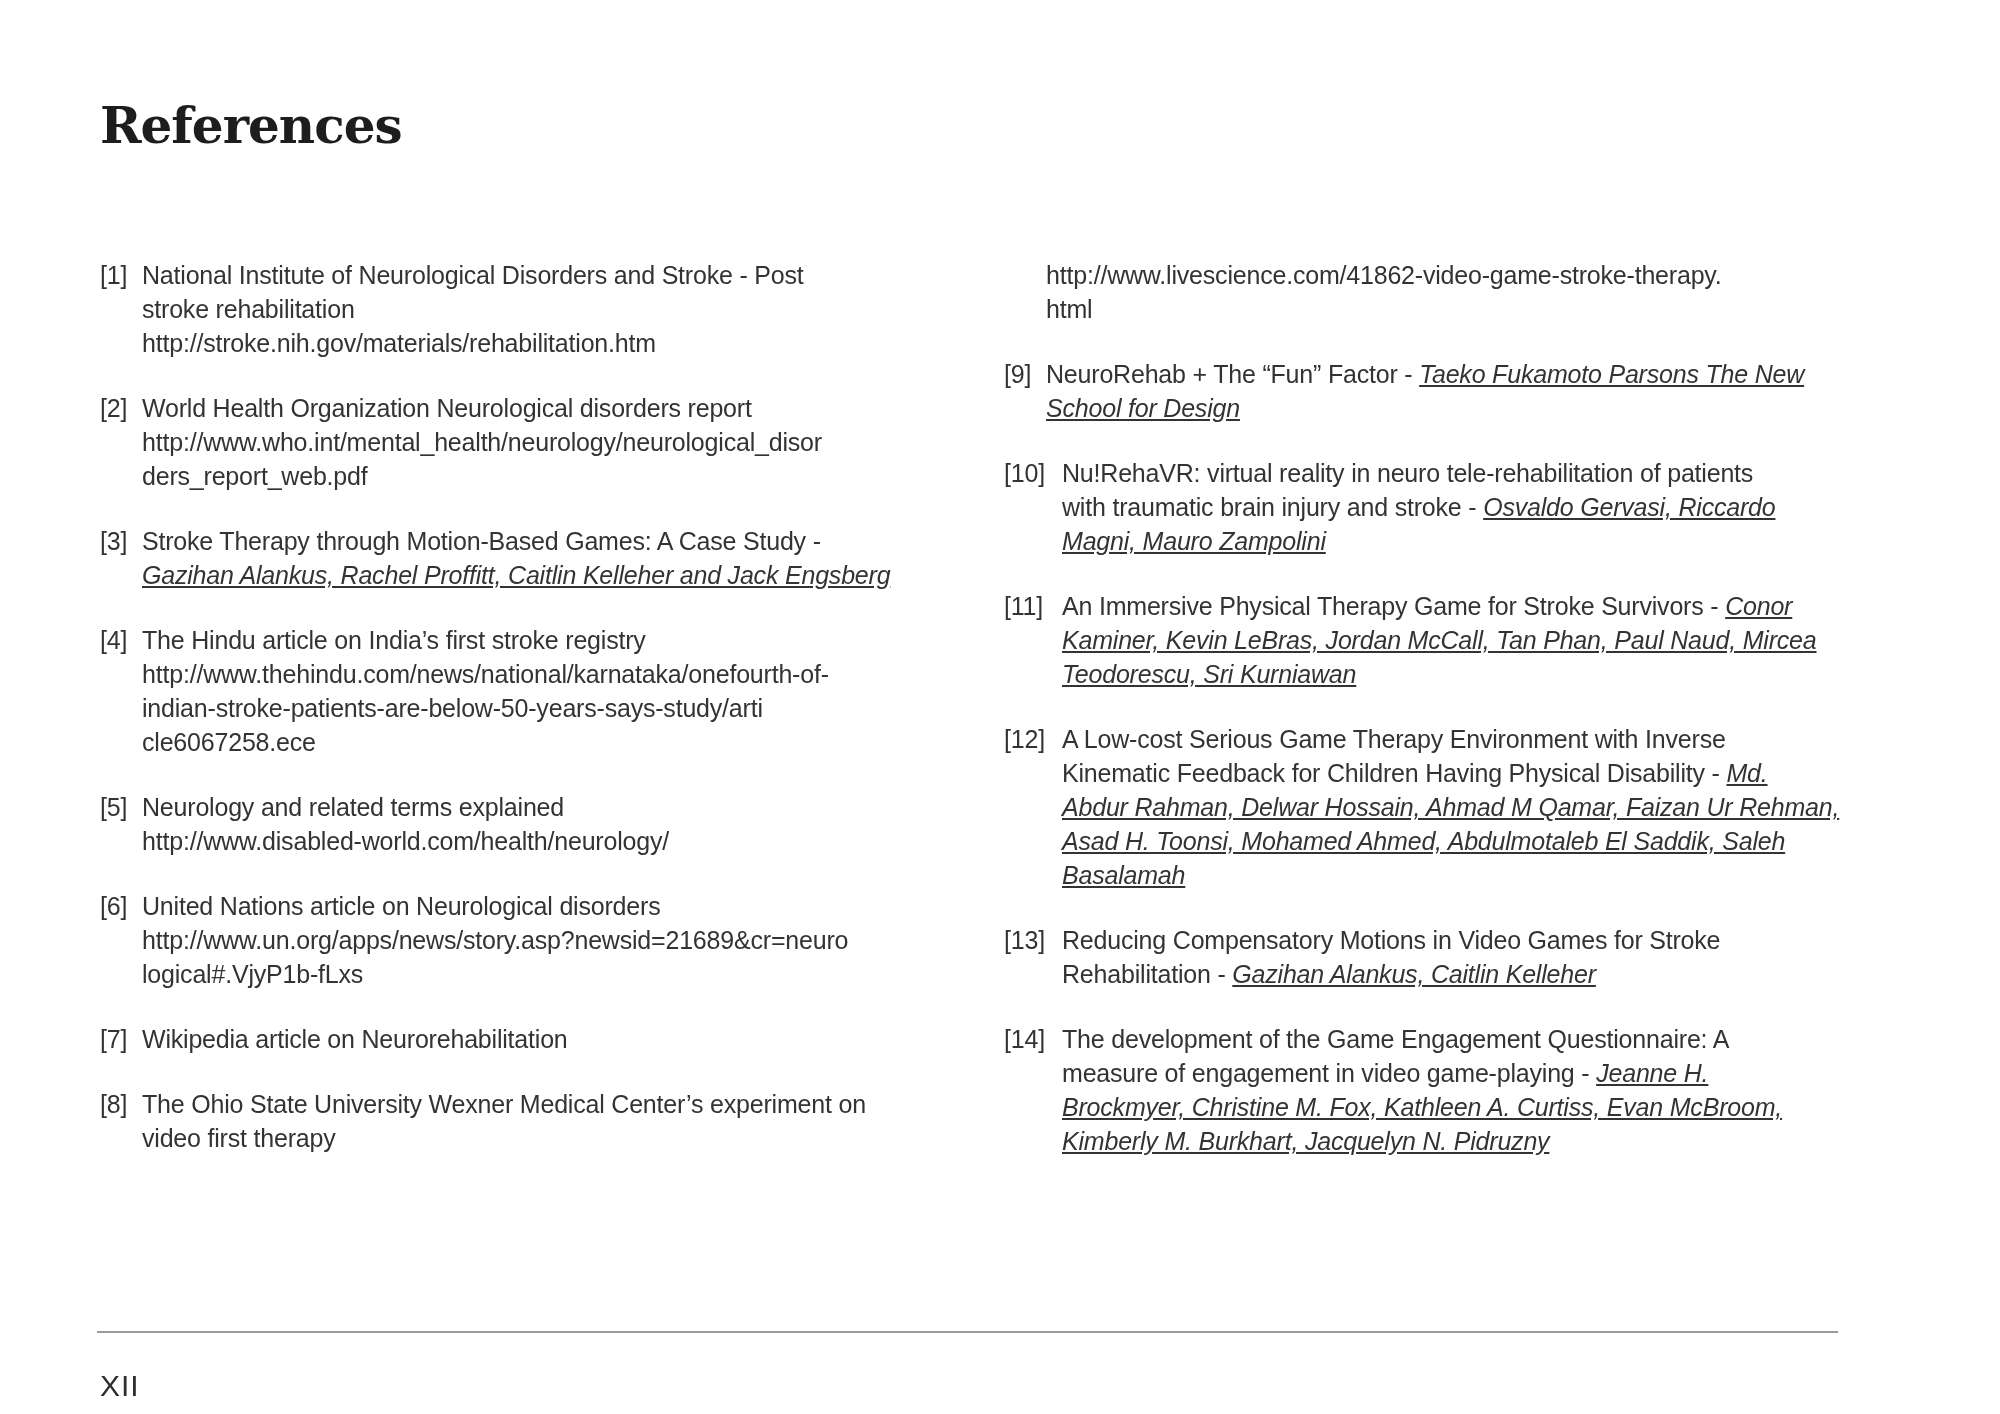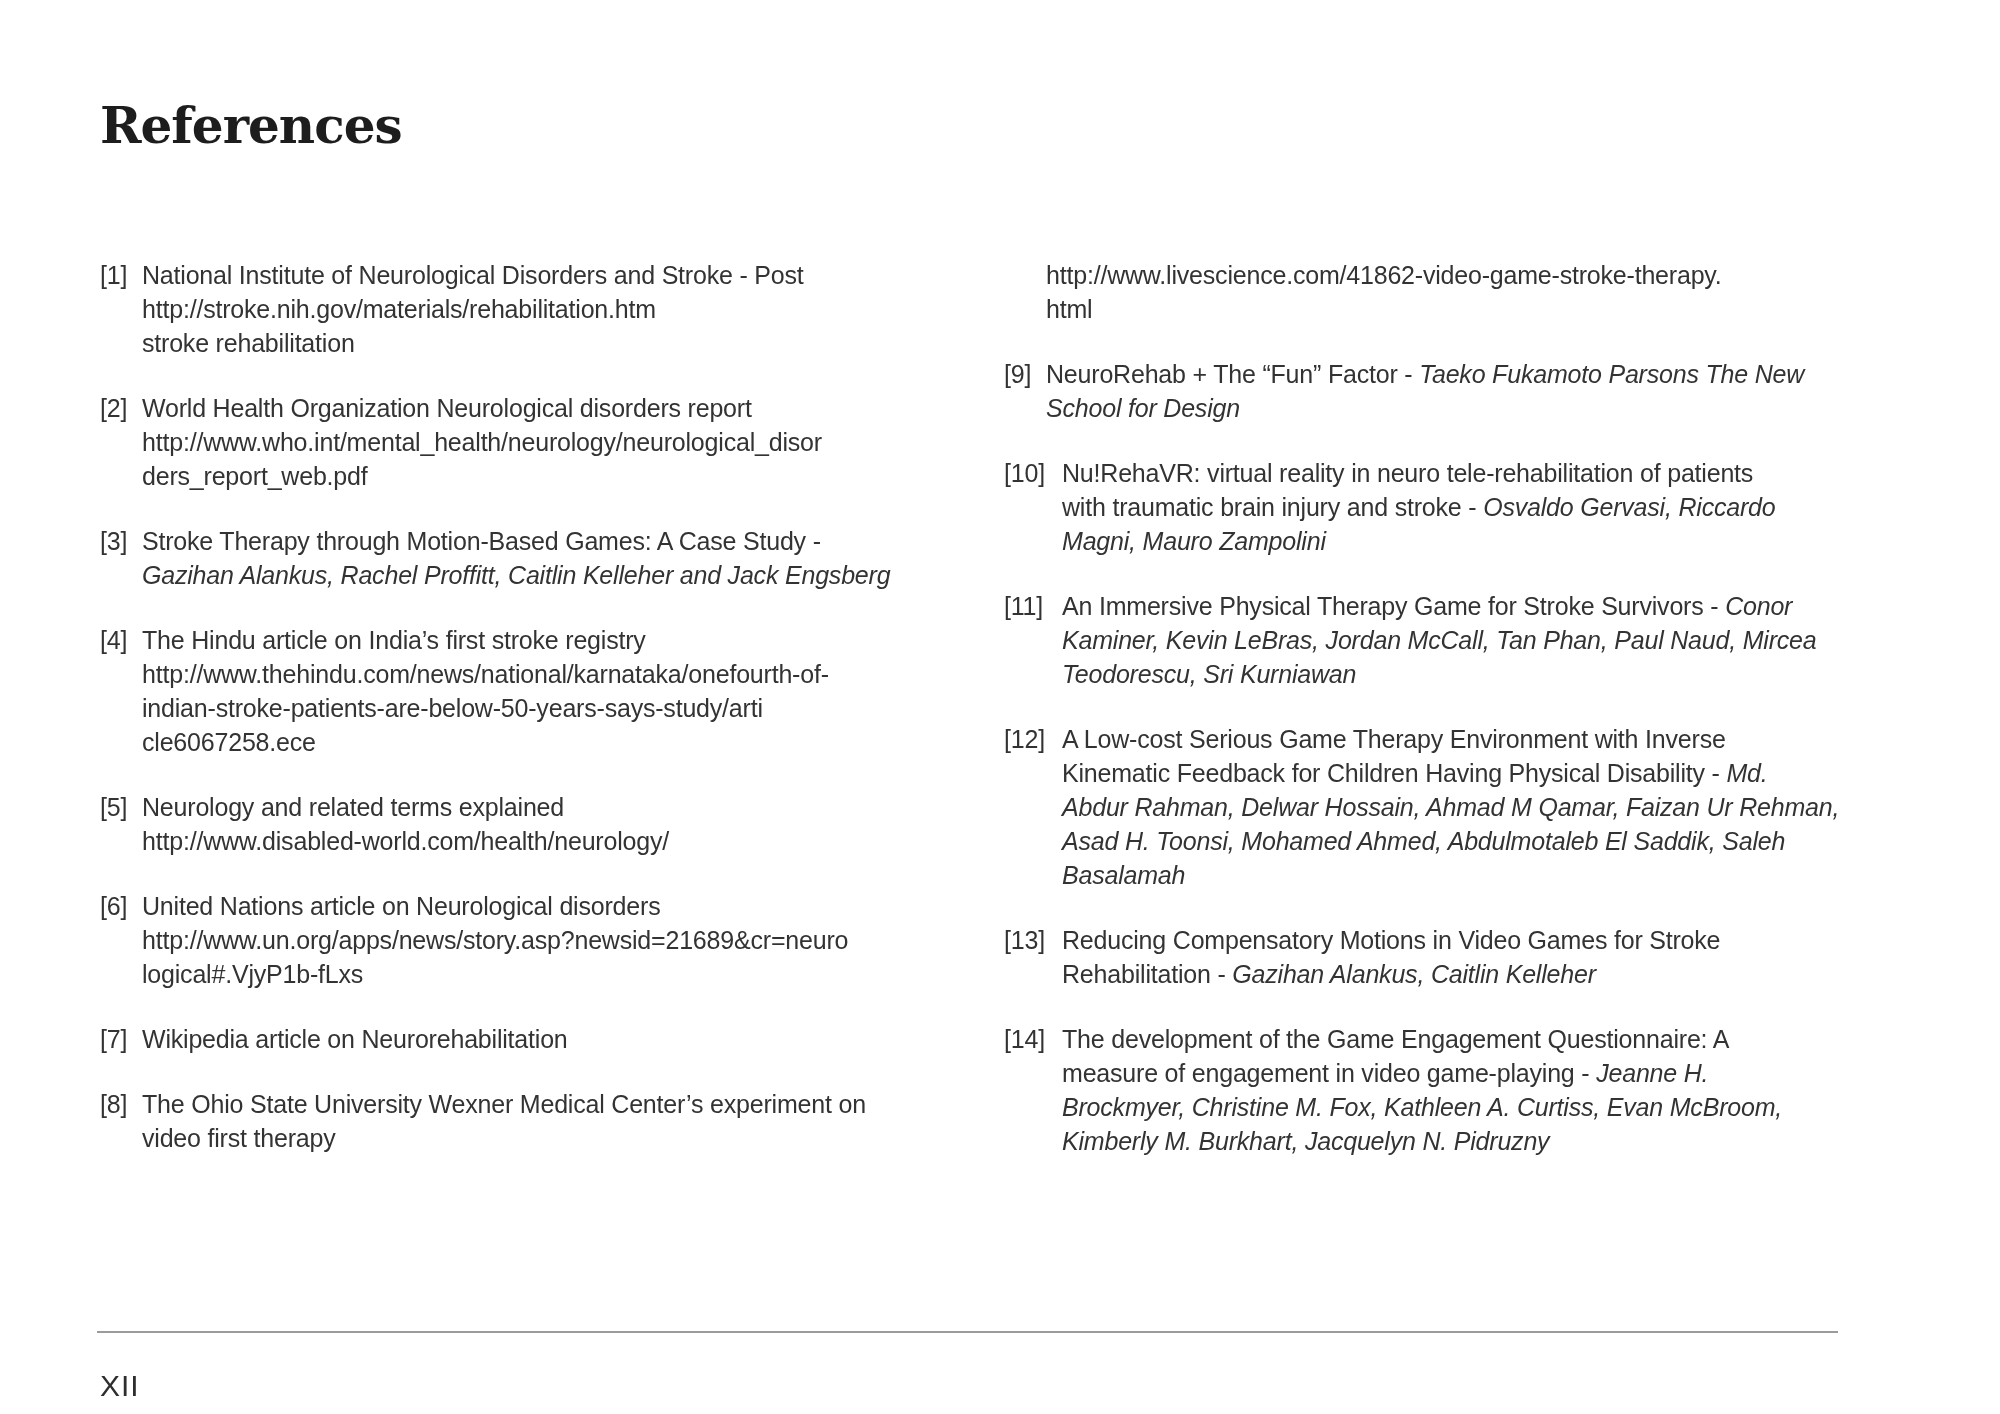--- a/index.html
+++ b/index.html
@@ -39,21 +39,21 @@
   }
   .col-left  { width: 860px; }
   .col-right { width: 900px; margin-left: 44px; }
   .ref { margin: 0 0 31px 0; }
   .ref:last-child { margin-bottom: 0; }
   .line { white-space: nowrap; }
   .line.cont-1 { padding-left: 42px; }
   .line.cont-2 { padding-left: 58px; }
   .ref-label { display: inline-block; width: 42px; }
   .ref-label.w2 { width: 58px; }
-  .it { font-style: italic; }
+  .it { font-style: italic; text-decoration: underline; }
   .footer-rule {
     position: absolute;
     left: 97px;
     top: 1331px;
     width: 1741px;
     height: 2px;
     background: #9b9b9b;
   }
   .page-number {
     position: absolute;
@@ -69,22 +69,22 @@
 <body>
 
 <div>
 
   <h1 class="page-title">References</h1>
 
   <div class="cols">
     <div class="col col-left" id="col-left">
         <div class="ref">
           <div class="line"><span class="ref-label">[1]</span><span>National Institute of Neurological Disorders and Stroke - Post</span></div>
+          <div class="line cont-1"><span>stroke rehabilitation</span></div>
           <div class="line cont-1"><span>http://stroke.nih.gov/materials/rehabilitation.htm</span></div>
-          <div class="line cont-1"><span>stroke rehabilitation</span></div>
         </div>
         <div class="ref">
           <div class="line"><span class="ref-label">[2]</span><span>World Health Organization Neurological disorders report</span></div>
           <div class="line cont-1"><span>http://www.who.int/mental_health/neurology/neurological_disor</span></div>
           <div class="line cont-1"><span>ders_report_web.pdf</span></div>
         </div>
         <div class="ref">
           <div class="line"><span class="ref-label">[3]</span><span>Stroke Therapy through Motion-Based Games: A Case Study -</span></div>
           <div class="line cont-1"><span class="it">Gazihan Alankus, Rachel Proffitt, Caitlin Kelleher and Jack Engsberg</span></div>
         </div>

